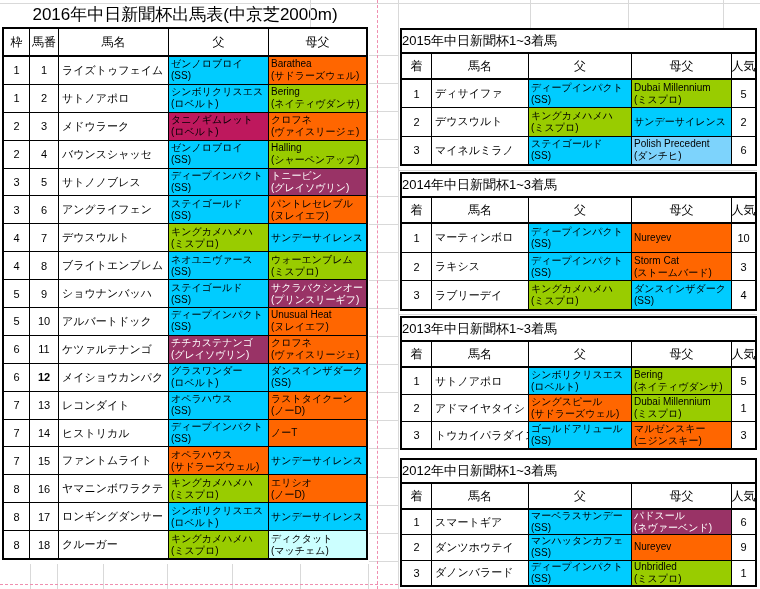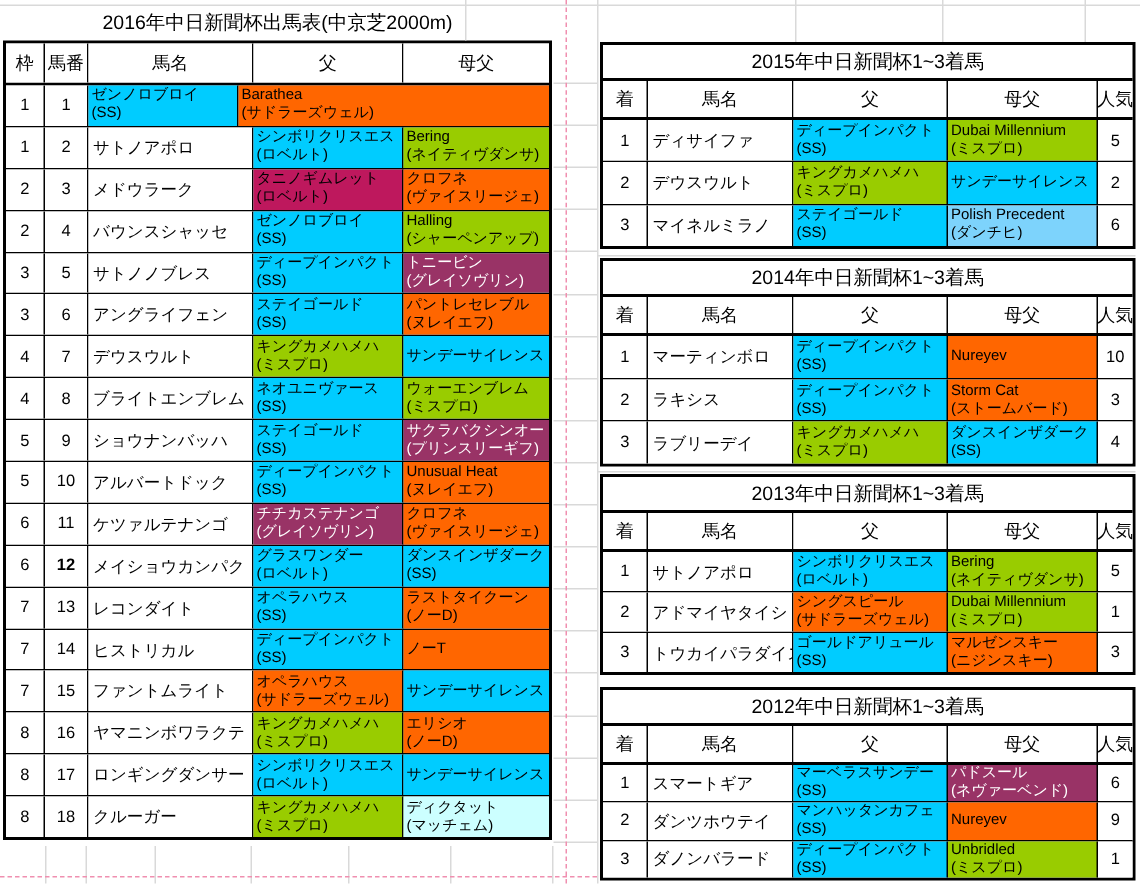--- a/index.html
+++ b/index.html
@@ -8,29 +8,29 @@
     background:#ffffff;color:#000;
     font-family:"Liberation Sans","DejaVu Sans",sans-serif;
   }
   
   .gl{position:absolute;background:#d9d9d9;}
   .pbv{position:absolute;width:0;border-left:1px dashed #f08fb0;}
   .pbh{position:absolute;height:0;border-top:1px dashed #f08fb0;}
 
   
   .etable{position:absolute;left:2px;top:3px;width:366px;}
-  .etitle{height:24px;line-height:24px;text-align:center;font-size:13px;white-space:nowrap;}
+  .etitle{height:24px;line-height:24px;text-align:center;font-size:17px;white-space:nowrap;}
   .ebox{border:2px solid #000;background:#fff;}
   .ehead{display:flex;height:26px;border-bottom:2px solid #000;}
   .ebody{display:flex;flex-direction:column;height:501px;}
 
   
   .htable{position:absolute;left:400px;width:357px;border:2px solid #000;box-sizing:border-box;
           display:flex;flex-direction:column;background:#fff;}
-  .htitle{flex:none;height:22px;line-height:22px;text-align:center;font-size:13px;
+  .htitle{flex:none;height:22px;line-height:22px;font-size:13px;
           border-bottom:2px solid #000;white-space:nowrap;}
   .hhead{display:flex;flex:none;height:24px;border-bottom:2px solid #000;}
   .hbody{display:flex;flex-direction:column;flex:1 1 auto;}
 
   
   .row{display:flex;flex:1 1 0;border-bottom:1px solid #000;min-height:0;}
   .row:last-child{border-bottom:none;}
   .cell{border-right:1px solid #000;display:flex;align-items:center;font-size:11px;
         overflow:hidden;box-sizing:border-box;flex:0 0 auto;background:#fff;}
   .cell:last-child{border-right:none;flex:1 1 auto;}
@@ -53,20 +53,21 @@
           <div class="cell hcell" style="flex: 0 0 26px;">枠</div>
           <div class="cell hcell" style="flex: 0 0 29px;">馬番</div>
           <div class="cell hcell" style="flex: 0 0 110px;">馬名</div>
           <div class="cell hcell" style="flex: 0 0 100px;">父</div>
           <div class="cell hcell">母父</div>
         </div>
       <div class="ebody">
           <div class="row">
             <div class="cell numc" style="flex: 0 0 26px;">1</div>
             <div class="cell numc" style="flex: 0 0 29px;">1</div>
+            <div class="cell namec" style="flex: 0 0 110px;">ライズトゥフェイム</div>
             <div class="cell ped" style="flex: 0 0 100px; background: rgb(0, 204, 255);">
               <div class="l1">ゼンノロブロイ</div>
               <div class="l2">(SS)</div>
             </div>
             <div class="cell ped" style="background: rgb(255, 102, 0);">
               <div class="l1">Barathea</div>
               <div class="l2">(サドラーズウェル)</div>
             </div>
           </div>
           <div class="row">

